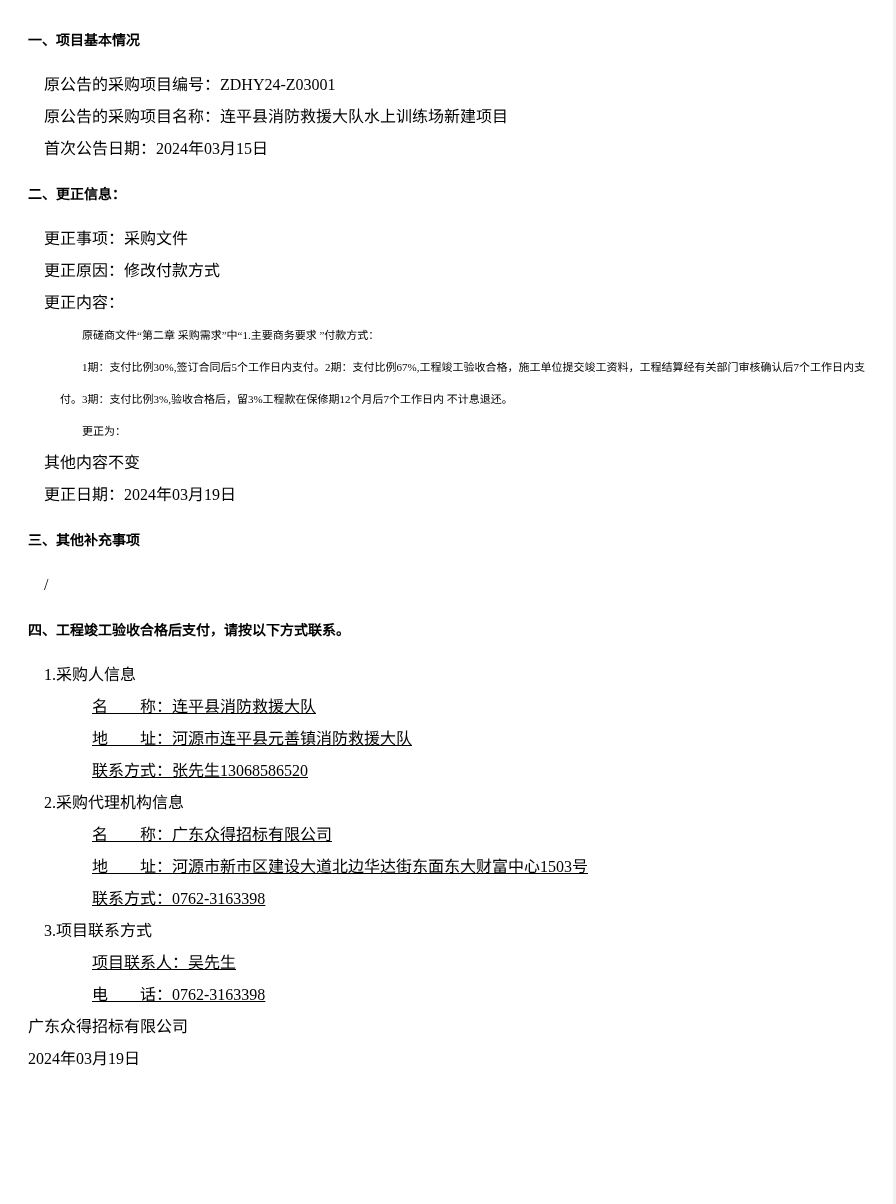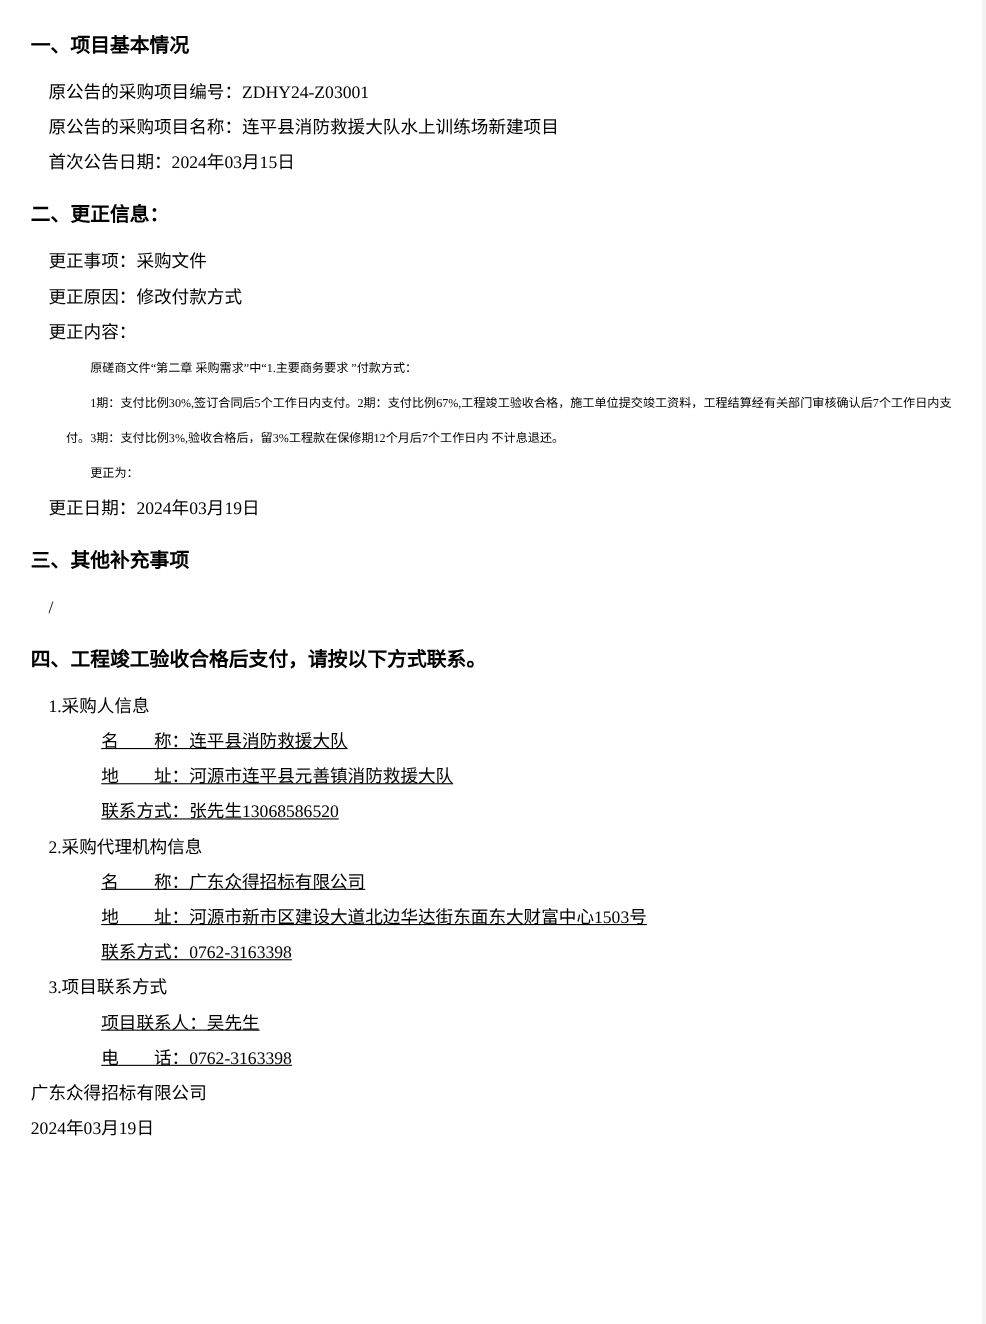--- a/index.html
+++ b/index.html
@@ -21,21 +21,21 @@
     width: 100%;
     height: 100%;
     padding: 25px 28px 0 28px;
   }
   .line {
     font-size: 16px;
     line-height: 32px;
     white-space: pre-wrap;
   }
   .heading {
-    font-size: 18px;
+    font-size: 14px;
     font-weight: bold;
     line-height: 32px;
     margin-top: 14px;
     margin-bottom: 12px;
     white-space: pre-wrap;
   }
   .heading.first { margin-top: 0; }
   .indent-1 { margin-left: 16px; }   
   .indent-2 { margin-left: 64px; text-decoration: underline; }   
   .para {
@@ -63,20 +63,21 @@
   <div class="line indent-1">原公告的采购项目名称：连平县消防救援大队水上训练场新建项目</div>
   <div class="line indent-1">首次公告日期：2024年03月15日</div>
 
   <div class="heading">二、更正信息：</div>
   <div class="line indent-1">更正事项：采购文件</div>
   <div class="line indent-1">更正原因：修改付款方式</div>
   <div class="line indent-1">更正内容：</div>
   <p class="para">原磋商文件“第二章 采购需求”中“1.主要商务要求 ”付款方式：</p>
   <p class="para">1期：支付比例30%,签订合同后5个工作日内支付。2期：支付比例67%,工程竣工验收合格，施工单位提交竣工资料，工程结算经有关部门审核确认后7个工作日内支付。3期：支付比例3%,验收合格后，留3%工程款在保修期12个月后7个工作日内 不计息退还。</p>
   <p class="para">更正为：</p>
+  <div class="line indent-1">其他内容不变</div>
   <div class="line indent-1">更正日期：2024年03月19日</div>
 
   <div class="heading">三、其他补充事项</div>
   <div class="line indent-1">/</div>
 
   <div class="heading">四、工程竣工验收合格后支付，请按以下方式联系。</div>
 
   <div class="line indent-1">1.采购人信息</div>
   <div class="line indent-2">名　　称：连平县消防救援大队</div>
   <div class="line indent-2">地　　址：河源市连平县元善镇消防救援大队</div>

